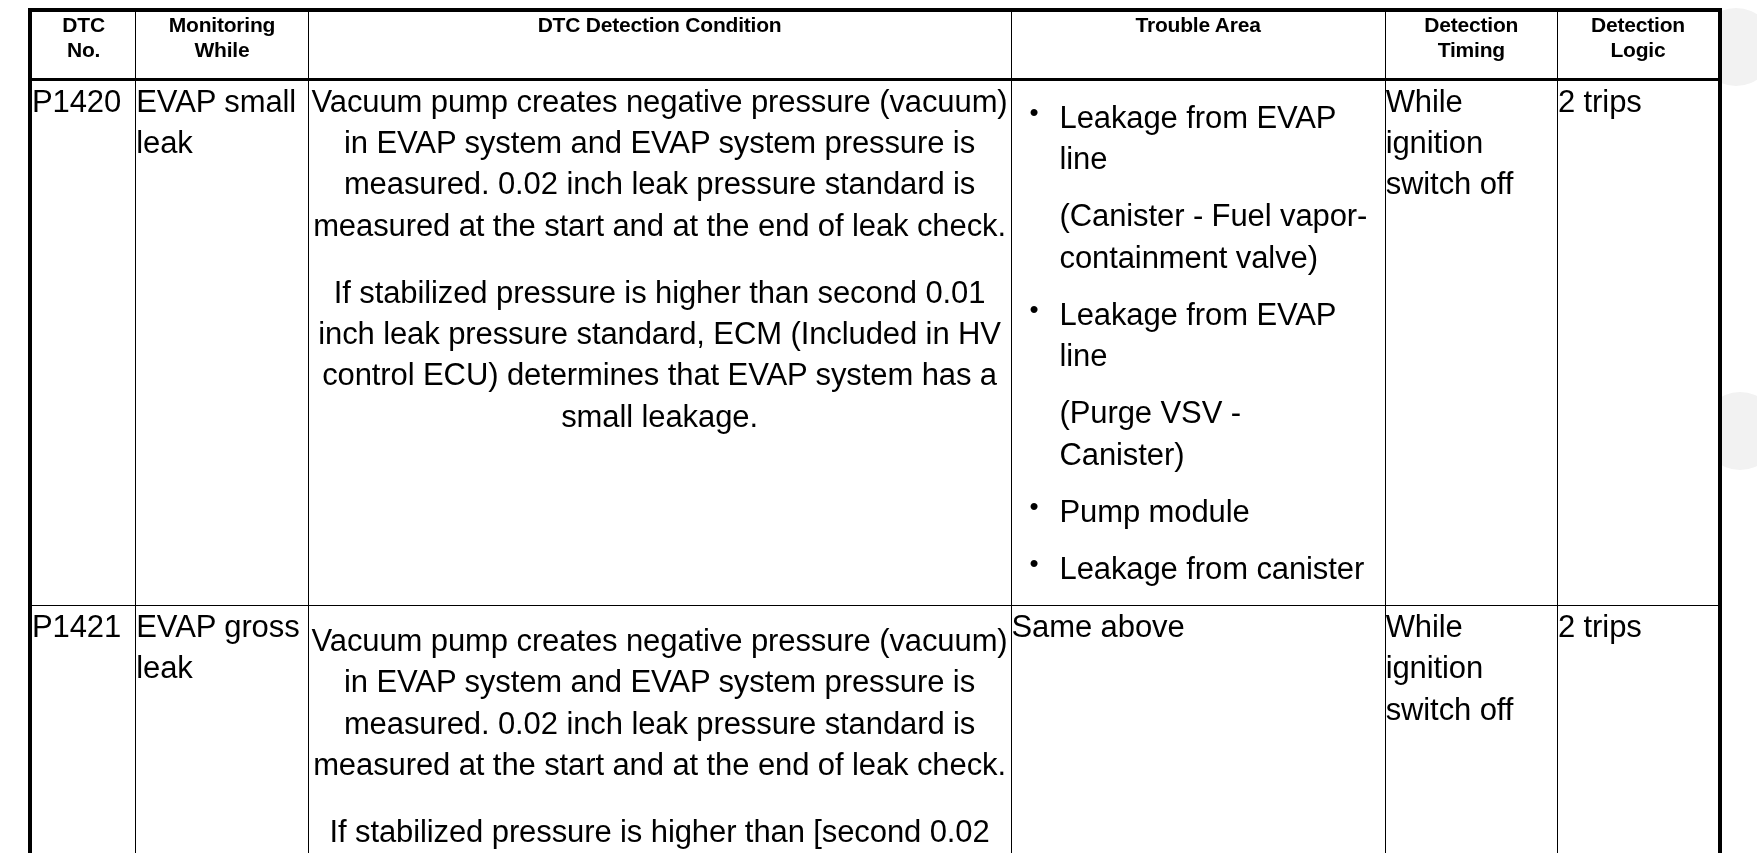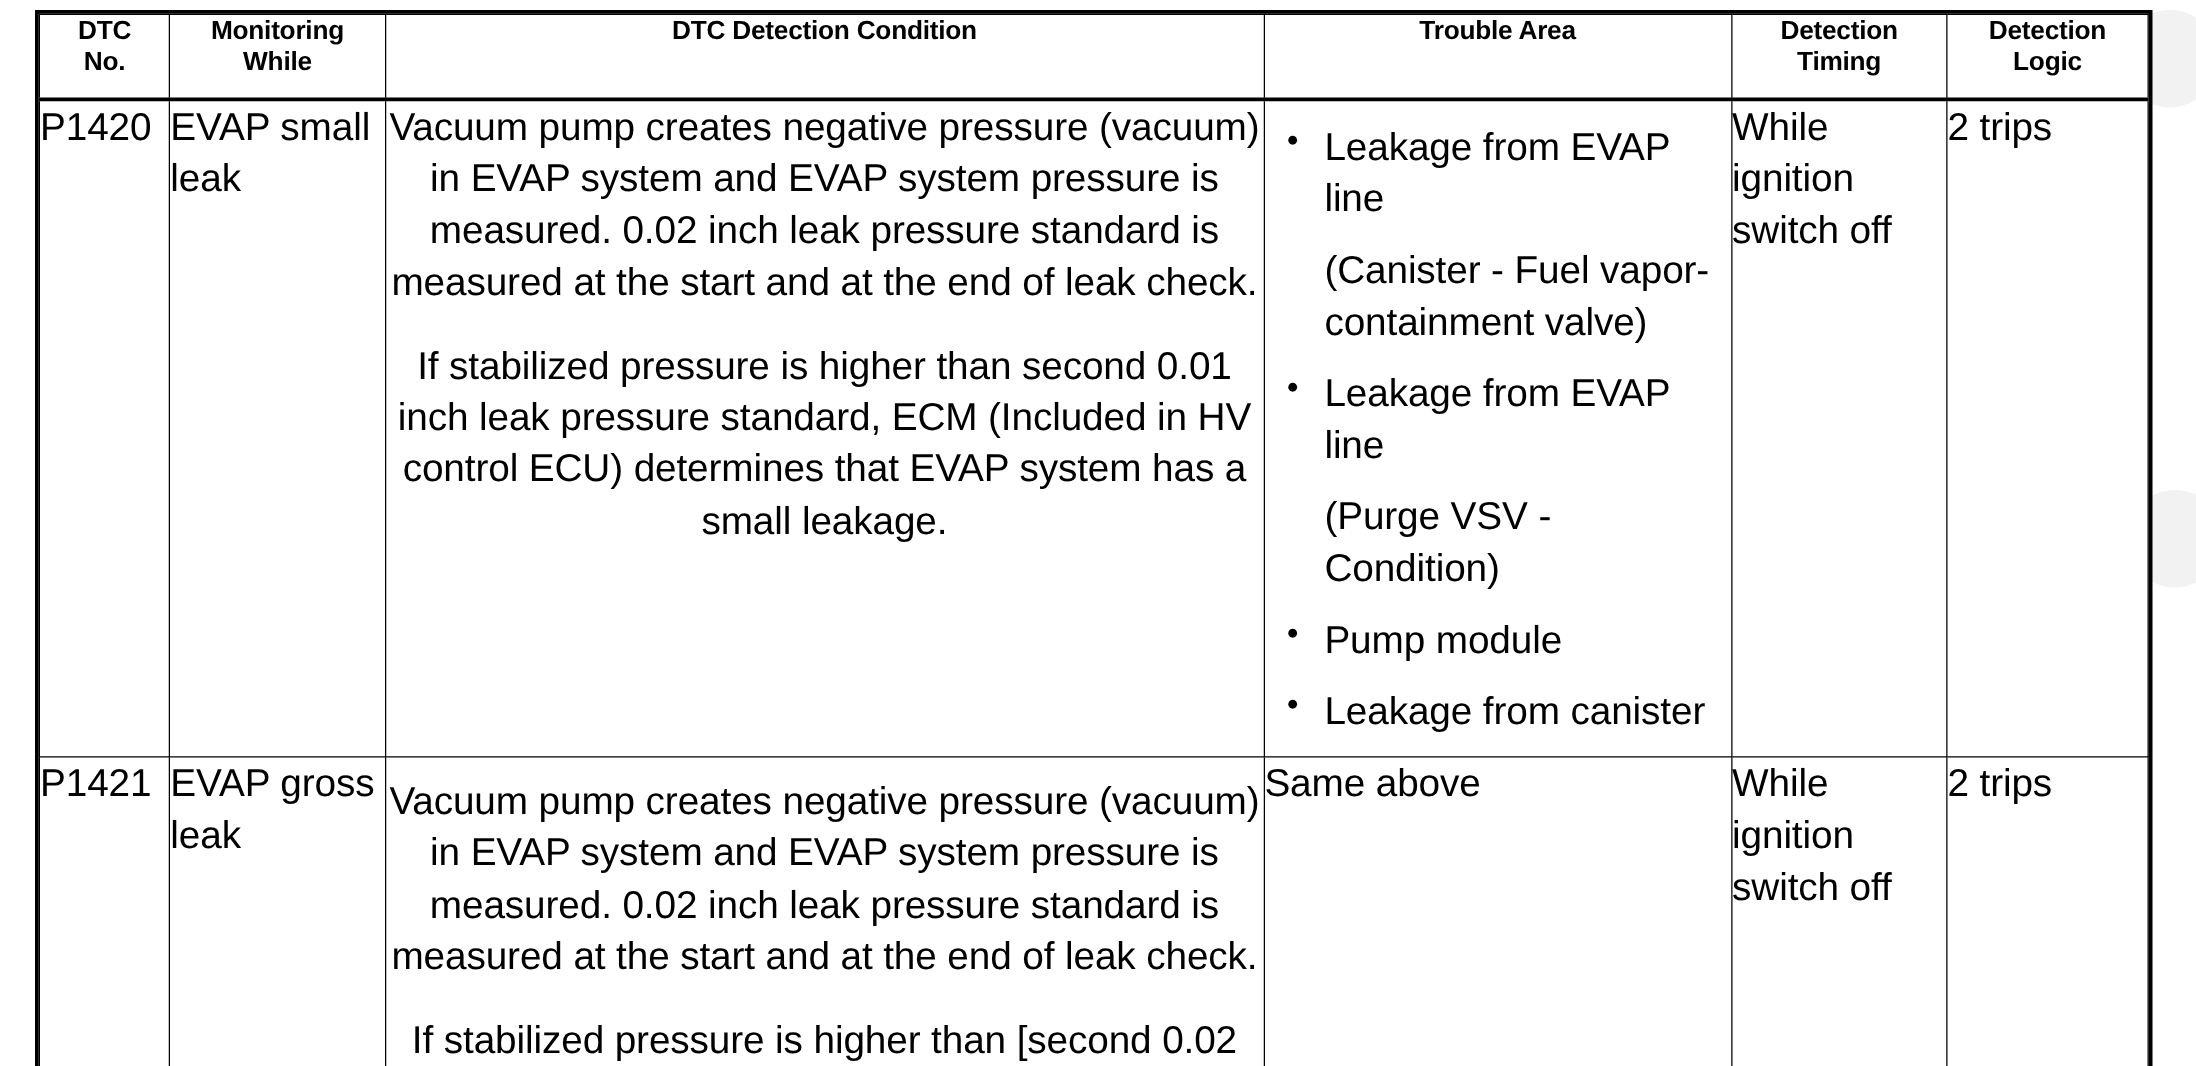--- a/index.html
+++ b/index.html
@@ -170,21 +170,21 @@
         <td class="cond-cell">
           <p class="cond-p">Vacuum pump creates negative pressure (vacuum) in EVAP system and EVAP system pressure is measured. 0.02 inch leak pressure standard is measured at the start and at the end of leak check.</p>
           <div class="cond-gap"></div>
           <p class="cond-p">If stabilized pressure is higher than second 0.01 inch leak pressure standard, ECM (Included in HV control ECU) determines that EVAP system has a small leakage.</p>
         </td>
         <td class="trouble-cell">
           <ul class="bullets">
             <li class="bul">Leakage from EVAP line</li>
             <li class="sub">(Canister - Fuel vapor-containment valve)</li>
             <li class="bul tight">Leakage from EVAP line</li>
-            <li class="sub">(Purge VSV - Condition)</li>
+            <li class="sub">(Purge VSV - Canister)</li>
             <li class="bul tight">Pump module</li>
             <li class="bul tight2">Leakage from canister</li>
           </ul>
         </td>
         <td class="timing">While ignition switch off</td>
         <td class="logic">2 trips</td>
       </tr>
 
       <tr>
         <td class="dtc-no">P1421</td>

